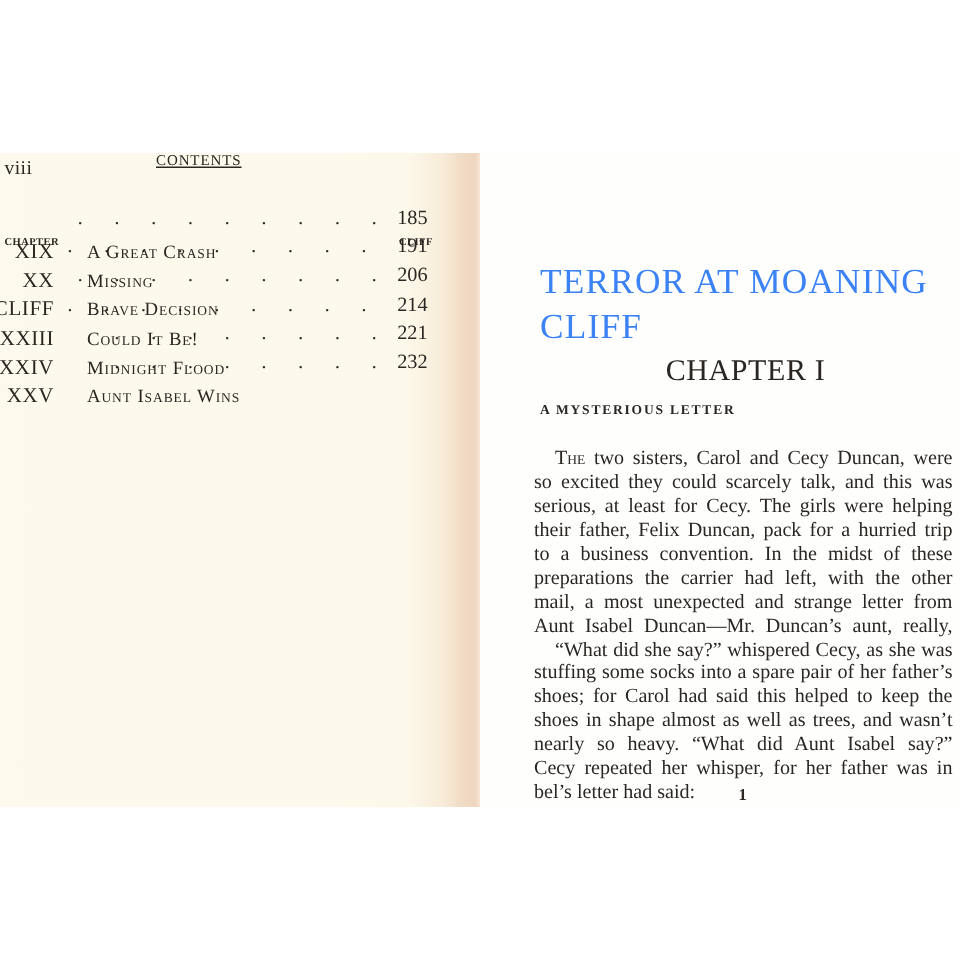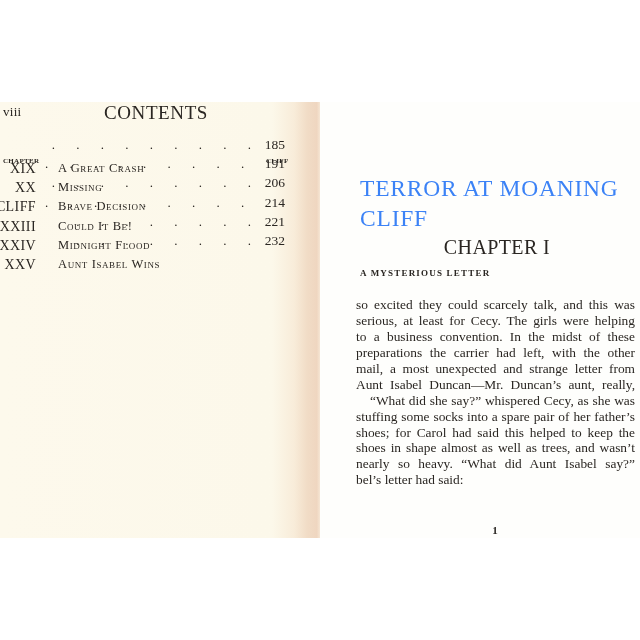--- a/index.html
+++ b/index.html
@@ -13,22 +13,23 @@
     }
     .page-right {
       position: absolute; left: 320px; top: 102px; width: 320px; height: 436px;
       background: #fefefc;
     }
     .folio-viii {
       position: absolute; left: 3px; top: 104px; font-size: 13px; letter-spacing: 0.3px;
       font-family: "Liberation Serif", serif;
     }
     .contents-title {
-      position: absolute; left: 104px; top: 102px; font-size: 19px; letter-spacing: 0.6px;
+      position: absolute; left: 104px; top: 102px; font-size: 10px; letter-spacing: 0.6px;
       font-family: "Liberation Serif", serif;
+      text-decoration: underline;
     }
     .col-head {
       position: absolute; top: 129px; font-size: 7px; font-weight: bold; letter-spacing: 0.3px;
       font-family: "Liberation Serif", serif;
       margin-top: 28px;
     }
     .col-head.chapter { left: 3px; }
     .col-head.page { left: 266px; }
     .toc-list { position: absolute; left: 0; top: 137px; width: 290px; }
     .toc-row {
@@ -127,27 +128,30 @@
     <span class="toc-page">232</span>
   </div>
 </div>
 
 <div class="book-title l1">TERROR AT MOANING</div>
 <div class="book-title l2">CLIFF</div>
 <div class="chapter-heading">CHAPTER I</div>
 <div class="chapter-subtitle">A MYSTERIOUS LETTER</div>
 
 <div class="body-text">
+  <span class="body-line indent"><span class="sc">The</span><span> two sisters, Carol and Cecy Duncan, were</span></span>
   <span class="body-line">so excited they could scarcely talk, and this was</span>
   <span class="body-line">serious, at least for Cecy.  The girls were helping</span>
+  <span class="body-line">their father, Felix Duncan, pack for a hurried trip</span>
   <span class="body-line">to a business convention.  In the midst of these</span>
   <span class="body-line">preparations the carrier had left, with the other</span>
   <span class="body-line">mail, a most unexpected and strange letter from</span>
   <span class="body-line">Aunt Isabel Duncan—Mr. Duncan’s aunt, really,</span>
   <span class="body-line indent">“What did she say?” whispered Cecy, as she was</span>
   <span class="body-line">stuffing some socks into a spare pair of her father’s</span>
   <span class="body-line">shoes; for Carol had said this helped to keep the</span>
   <span class="body-line">shoes in shape almost as well as trees, and wasn’t</span>
   <span class="body-line">nearly so heavy.  “What did Aunt Isabel say?”</span>
+  <span class="body-line">Cecy repeated her whisper, for her father was in</span>
   <span class="body-line last">bel’s letter had said:</span>
 </div>
 
 <div class="folio-1">1</div>
 
 </body></html>

